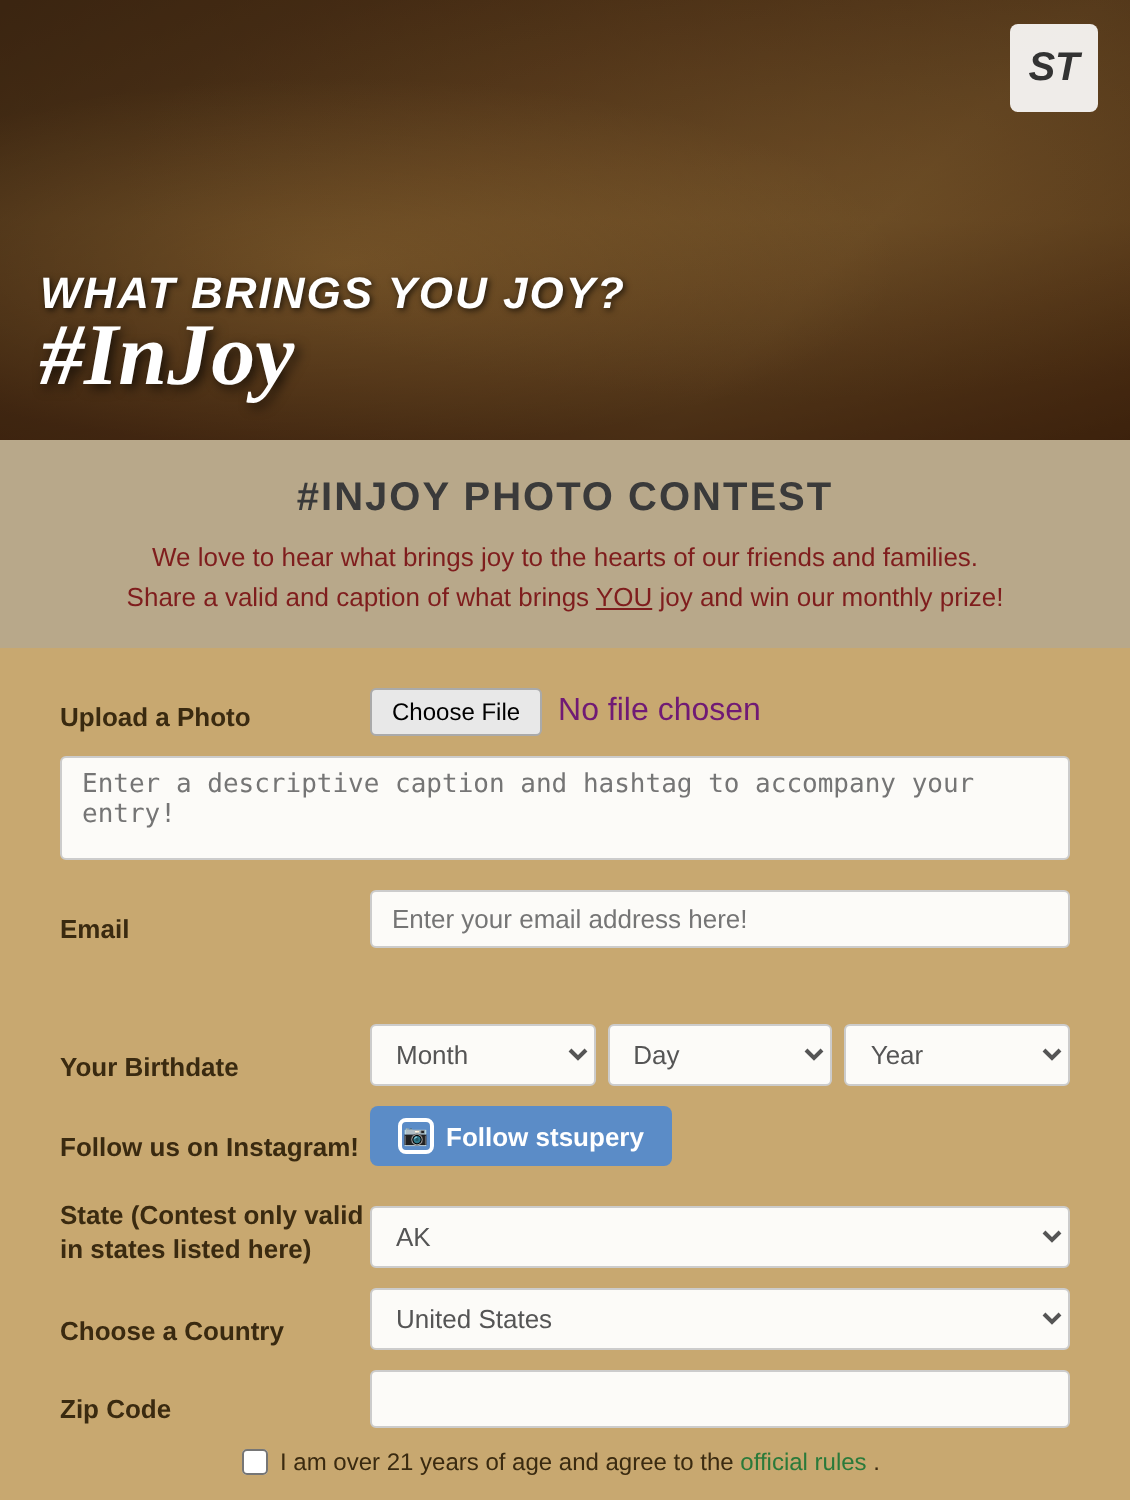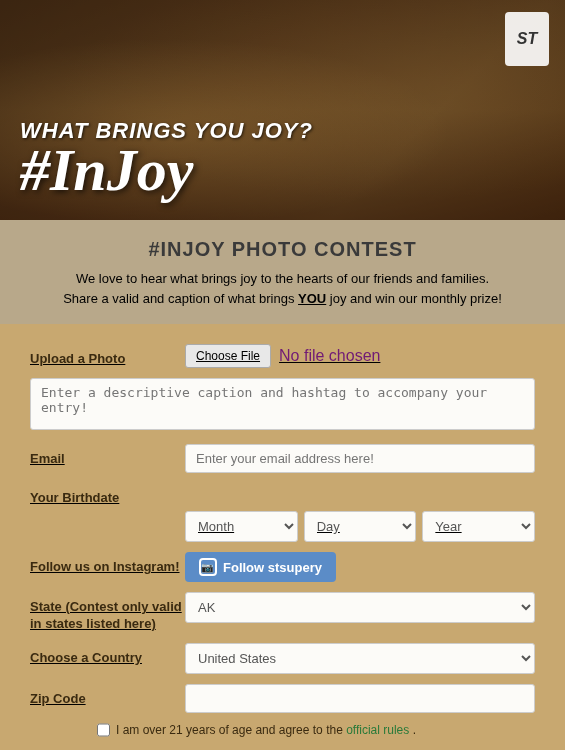--- a/index.html
+++ b/index.html
@@ -31,49 +31,49 @@
       background:
         radial-gradient(ellipse at 30% 60%, rgba(255,200,100,0.3) 0%, transparent 50%),
         radial-gradient(ellipse at 70% 40%, rgba(200,150,80,0.2) 0%, transparent 60%),
         linear-gradient(180deg, rgba(80,50,20,0.5) 0%, rgba(120,80,30,0.3) 50%, rgba(60,30,10,0.6) 100%);
     }
     .hero-logo {
       position: absolute;
       top: 12px;
       right: 16px;
       width: 44px;
-      height: 54px;
+      height: 44px;
       background: rgba(255,255,255,0.9);
       border-radius: 4px;
       display: flex;
       align-items: center;
       justify-content: center;
       font-weight: bold;
-      font-size: 16px;
+      font-size: 20px;
       color: #333;
       font-style: italic;
     }
     .hero-text {
       position: absolute;
       bottom: 20px;
       left: 20px;
       right: 20px;
     }
     .hero-tagline {
       color: #fff;
       font-size: 22px;
       font-weight: bold;
       text-transform: uppercase;
       letter-spacing: 1px;
       text-shadow: 1px 1px 3px rgba(0,0,0,0.7);
       font-style: italic;
     }
     .hero-hashtag {
       color: #fff;
-      font-size: 60px;
+      font-size: 44px;
       font-weight: bold;
       font-style: italic;
       text-shadow: 2px 2px 6px rgba(0,0,0,0.7);
       line-height: 1;
       margin-top: -4px;
       font-family: Georgia, serif;
     }
 
     
     .info-section {
@@ -83,44 +83,43 @@
     }
     .info-title {
       font-size: 20px;
       font-weight: bold;
       color: #3a3a3a;
       letter-spacing: 1px;
       margin-bottom: 8px;
     }
     .info-desc {
       font-size: 13px;
-      color: #000000;
+      color: #7f1d1d;
       line-height: 1.5;
     }
     .info-desc strong {
-      font-weight: bold;
+      font-weight: normal;
       text-decoration: underline;
     }
 
     
     .form-section {
       position: relative;
       background: #c8a870;
       padding: 20px 30px 30px;
     }
     .form-content {
       position: relative;
       z-index: 1;
     }
 
     .form-row {
       display: flex;
-      align-items: flex-start;
+      align-items: flex-end;
       margin-bottom: 10px;
-      text-decoration: underline;
     }
     .form-label {
       width: 155px;
       min-width: 155px;
       font-size: 13px;
       color: #3a2a10;
       font-weight: 600;
       padding-top: 7px;
       line-height: 1.3;
     }
@@ -198,21 +197,21 @@
       border-radius: 4px;
       display: flex;
       align-items: center;
       justify-content: center;
       font-size: 10px;
       font-weight: bold;
     }
 
     .checkbox-row {
       display: flex;
-      margin-left: 67px;
+      margin-left: 91px;
       margin-bottom: 14px;
       margin-top: 4px;
       font-size: 12px;
       color: #3a2a10;
       gap: 6px;
     }
     .checkbox-row a {
       color: #2a7a3a;
       text-decoration: none;
     }

